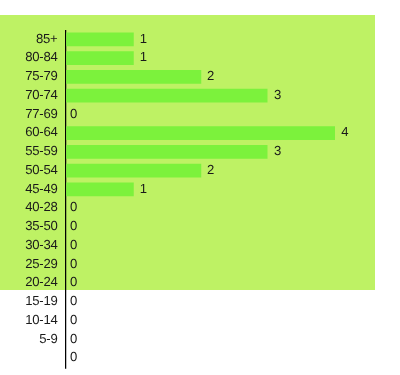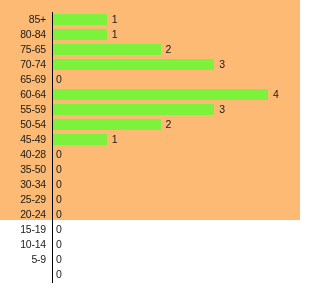--- a/index.html
+++ b/index.html
@@ -11,21 +11,22 @@
   body {
     width: 300px;
     height: 300px;
     font-family: "Liberation Sans", sans-serif;
     overflow: hidden;
   }
   #chart-root {
     position: relative;
     width: 300px;
     height: 220px;
-    background: #fdba74;
+    background: #bef264;
+    margin-top: 12px;
   }
   .plot-area {
     position: absolute;
     left: 0;
     top: 12px;
     width: 300px;
     height: 271px;
   }
   .bar-row {
     position: relative;
@@ -91,35 +92,35 @@
         </div>
       </div>
       <div class="bar-row">
         <div class="cat-label">80-84</div>
         <div class="bar-track">
           <div class="bar-fill" style="width: 53.75px; background: rgb(124, 242, 60);"></div>
           <div class="val-label" style="left: 58.75px;">1</div>
         </div>
       </div>
       <div class="bar-row">
-        <div class="cat-label">75-65</div>
+        <div class="cat-label">75-79</div>
         <div class="bar-track">
           <div class="bar-fill" style="width: 107.5px; background: rgb(124, 242, 60);"></div>
           <div class="val-label" style="left: 112.5px;">2</div>
         </div>
       </div>
       <div class="bar-row">
         <div class="cat-label">70-74</div>
         <div class="bar-track">
           <div class="bar-fill" style="width: 161.25px; background: rgb(124, 242, 60);"></div>
           <div class="val-label" style="left: 166.25px;">3</div>
         </div>
       </div>
       <div class="bar-row">
-        <div class="cat-label">65-69</div>
+        <div class="cat-label">77-69</div>
         <div class="bar-track">
           <div class="val-label" style="left: 3px;">0</div>
         </div>
       </div>
       <div class="bar-row">
         <div class="cat-label">60-64</div>
         <div class="bar-track">
           <div class="bar-fill" style="width: 215px; background: rgb(124, 242, 60);"></div>
           <div class="val-label" style="left: 220px;">4</div>
         </div>

